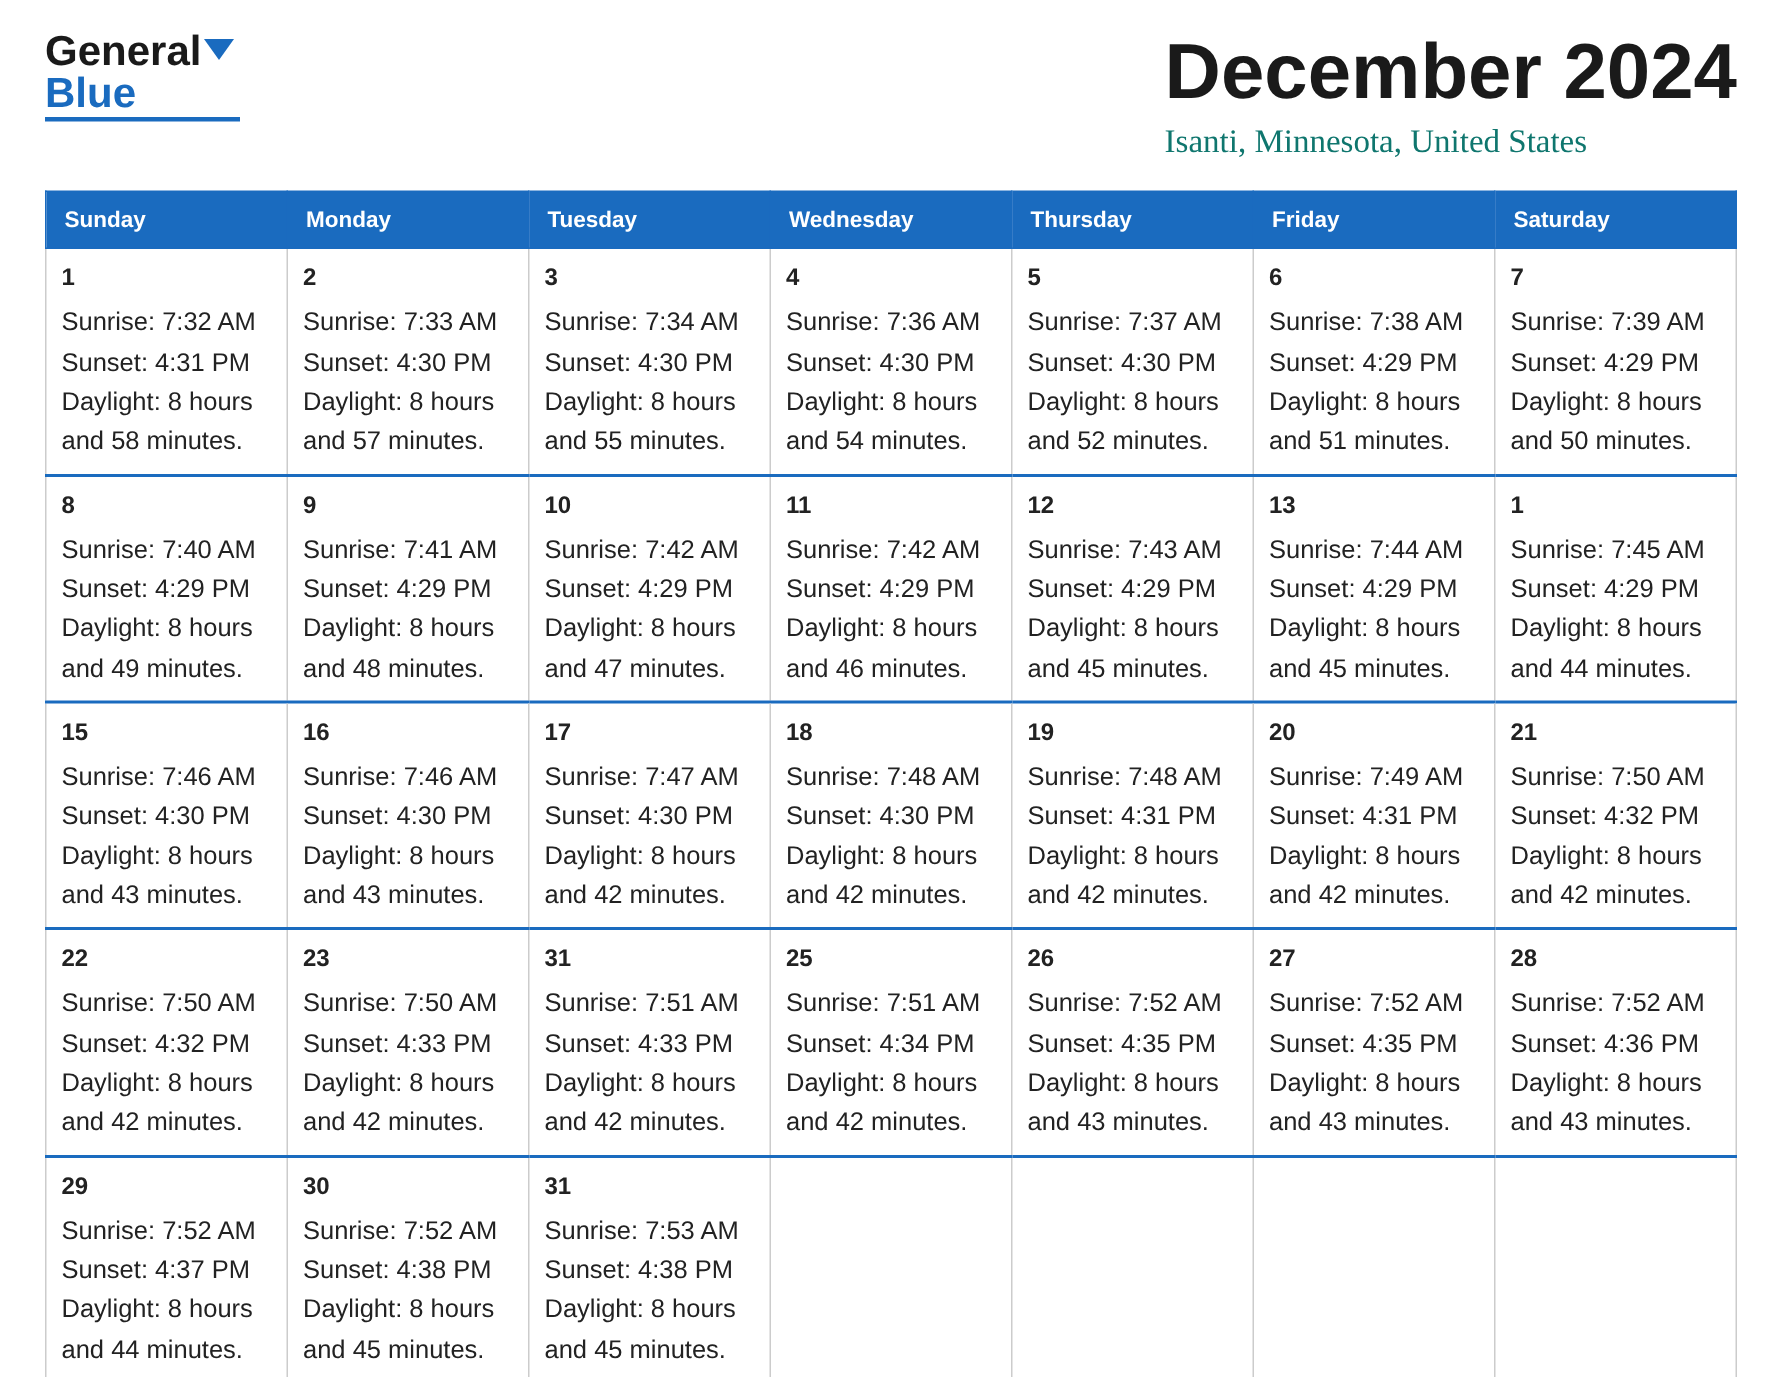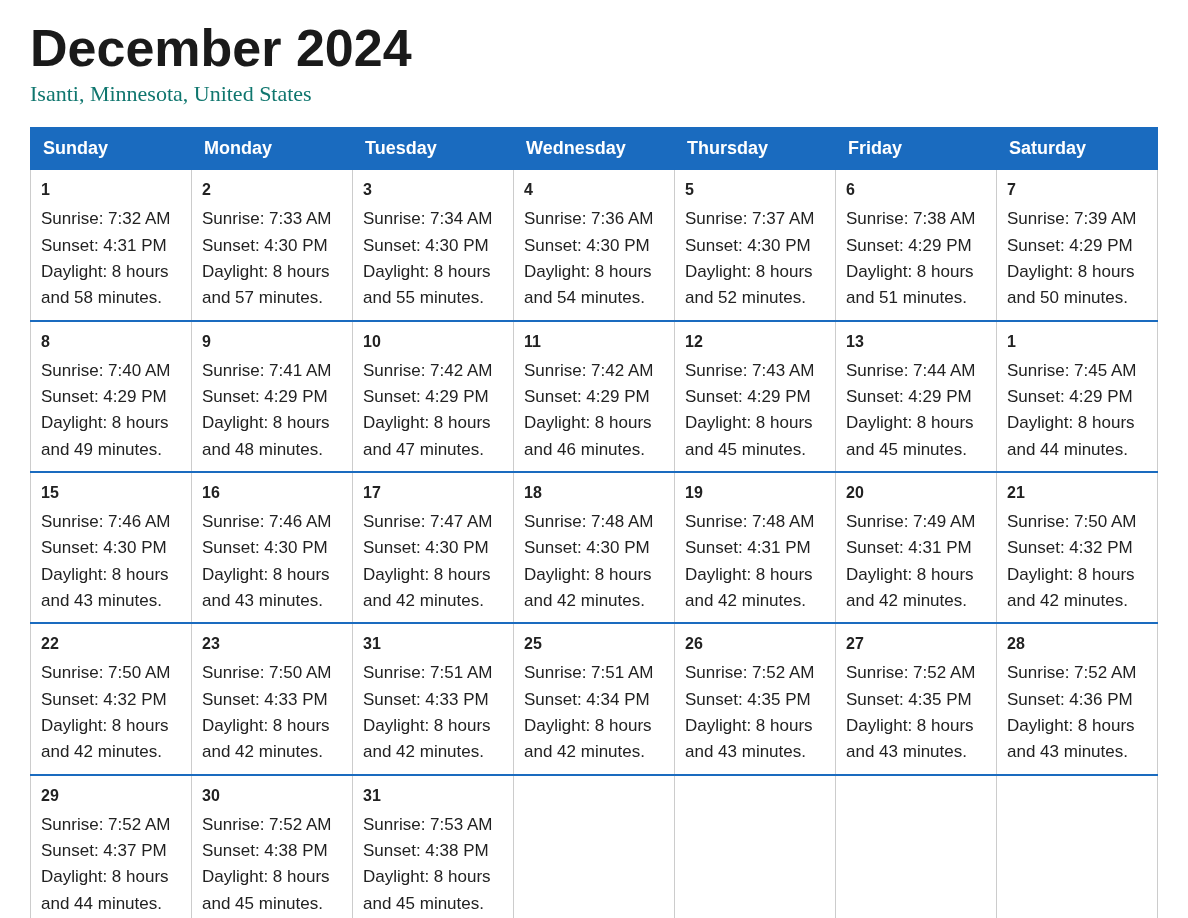--- a/index.html
+++ b/index.html
@@ -62,21 +62,21 @@
       font-family: Liberation Serif, serif;
     }
     .calendar {
       width: 100%;
       border-collapse: collapse;
       border: 1px solid #aaa;
     }
     .calendar th {
       background: #1a6bbf;
       color: #fff;
-      font-size: 18px;
+      font-size: 15px;
       font-weight: bold;
       padding: 10px 12px;
       text-align: left;
       border: 1px solid #1a6bbf;
     }
     .calendar td {
       vertical-align: top;
       padding: 8px 10px;
       border: 1px solid #ccc;
       width: 14.28%;
@@ -103,20 +103,27 @@
       border-bottom: 1px solid #ccc;
     }
     .empty-cell {
       background: #fff;
     }
   </style>
 </head>
 <body>
 
 <div class="header">
+  <div class="logo">
+    <div class="logo-text">
+      <span class="logo-general">General</span><span class="logo-triangle"></span><br>
+      <span class="logo-blue">Blue</span>
+    </div>
+    <div class="logo-line"></div>
+  </div>
   <div class="title-area">
     <div class="title-month">December 2024</div>
     <div class="title-location">Isanti, Minnesota, United States</div>
   </div>
 </div>
 
 <table class="calendar">
   <thead>
     <tr>
       <th>Sunday</th>

